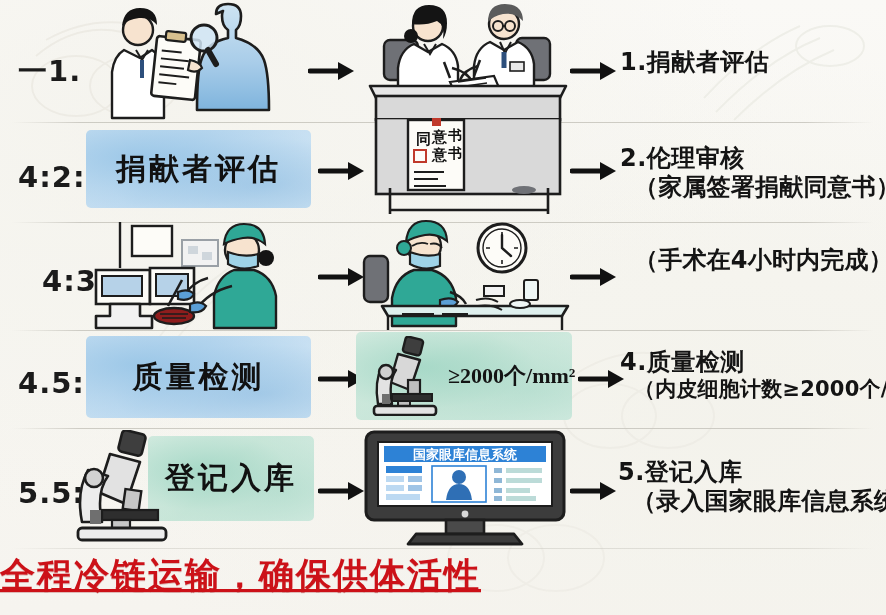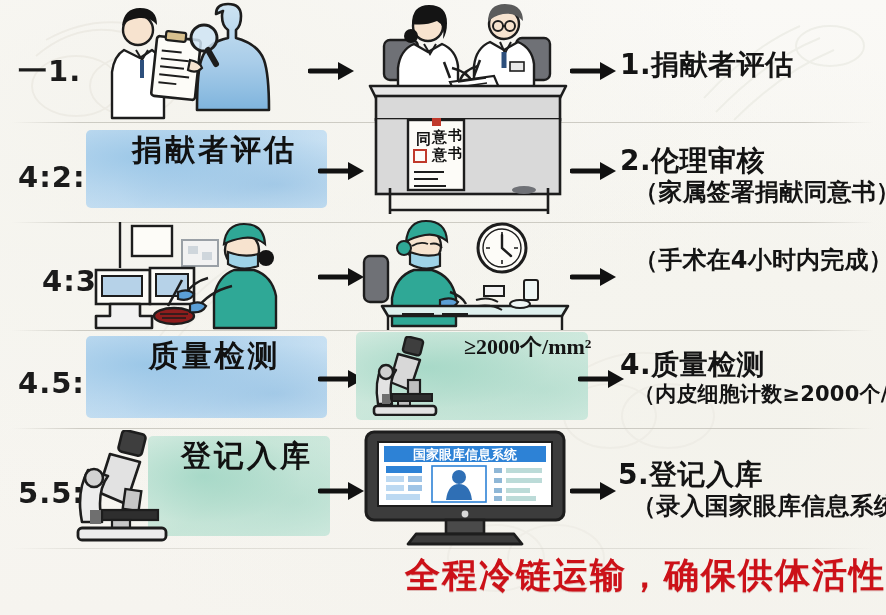--- a/index.html
+++ b/index.html
@@ -32,25 +32,25 @@
     font-weight:700;color:#1b1b1b;font-size:29px;letter-spacing:1px;
     white-space:nowrap;
   }
   .arrow{position:absolute;width:48px;height:26px;}
   .arrow svg{display:block;}
   .rtext{
     position:absolute;color:#141414;font-weight:700;
     font-family:"DejaVu Sans","Liberation Sans",sans-serif;
     line-height:1.22;white-space:nowrap;
   }
-  .rtext .l1{font-size:28px;letter-spacing:.5px;}
+  .rtext .l1{font-size:24px;letter-spacing:.5px;}
   .rtext .l2{font-size:24px;letter-spacing:.2px;display:block;}
   .indent{padding-left:14px;}
   
-  .plaque{position:absolute;display:flex;align-items:flex-start;justify-content:center;padding-left:16px;}
+  .plaque{position:absolute;display:flex;align-items:center;justify-content:center;}
   .plaque .wash{position:absolute;inset:0;border-radius:5px;filter:blur(0.4px);}
   .wash.blue{
     background:
       radial-gradient(ellipse at 25% 35%, rgba(150,196,230,.85) 0%, rgba(172,208,235,.55) 45%, rgba(200,224,242,.35) 75%),
       radial-gradient(ellipse at 78% 70%, rgba(126,178,219,.75) 0%, rgba(190,219,239,.3) 60%),
       linear-gradient(135deg,#cfe4f4 0%,#b9d7ef 40%,#d8eaf7 100%);
   }
   .wash.green{
     background:
       radial-gradient(ellipse at 30% 40%, rgba(160,214,196,.8) 0%, rgba(196,228,214,.45) 55%),
@@ -58,25 +58,26 @@
       linear-gradient(135deg,#dcefe6 0%,#c4e4d6 45%,#e6f4ee 100%);
   }
   .plaque .ptext{
     position:relative;z-index:2;font-weight:700;color:#111;
     font-family:"DejaVu Sans","Liberation Sans",sans-serif;
     font-size:30px;letter-spacing:3px;
   }
   .illus{position:absolute;}
   .illus svg{display:block;}
   .banner{
-    position:absolute;left:0;top:552px;width:886px;text-align:right;
+    position:absolute;left:0;top:552px;width:886px;text-align:left;
     color:#cc1118;font-weight:700;font-size:35px;letter-spacing:2px;
     font-family:"DejaVu Sans","Liberation Sans",sans-serif;
     text-shadow:0 1px 0 rgba(150,10,15,.25);
     white-space:nowrap;
+    text-decoration:underline;
   }
   .clipbox{position:absolute;overflow:hidden;}
 </style>
 </head>
 <body>
 
 <div id="sheet">
 
   <div class="wm" style="left:16px;top:6px;">
     <svg width="190" height="130" viewBox="0 0 190 130" fill="none" stroke="#eceae3" stroke-width="2">
@@ -399,21 +400,21 @@
         <span class="l1">4.质量检测</span>
         <span class="l2 indent" style="font-size:21px;">（内皮细胞计数≥2000个/mm²</span>
       </div>
     </div>
   </div>
   <div class="divider" style="top:428px;"></div>
 
   <div class="row" style="top:428px;height:120px;">
     <div class="idx" style="top:48px;">5.5:</div>
 
-    <div class="plaque" style="left:148px;top:8px;width:166px;height:100px;">
+    <div class="plaque" style="left:148px;top:8px;width:166px;height:85px;">
       <div class="wash green"></div>
       <span class="ptext">登记入库</span>
     </div>
 
     <div class="illus" style="left:62px;top:2px;">
       <svg width="122" height="112" viewBox="0 0 122 112">
         <rect x="58" y="2" width="24" height="22" rx="4" fill="#3e3e3e" stroke="#1d1d1d" stroke-width="2.6" transform="rotate(14 70 13)"></rect>
         <path d="M48 24 l30 8 l-14 42 l-28 -12 z" fill="#e2e2e2" stroke="#1d1d1d" stroke-width="2.6" stroke-linejoin="round"></path>
         <rect x="62" y="60" width="16" height="20" fill="#c6c6c6" stroke="#1d1d1d" stroke-width="2.4" transform="rotate(8 70 70)"></rect>
         <path d="M26 40 q-12 22 -6 52 l20 0 q-6 -30 6 -46 z" fill="#ededed" stroke="#1d1d1d" stroke-width="2.6" stroke-linejoin="round"></path>

